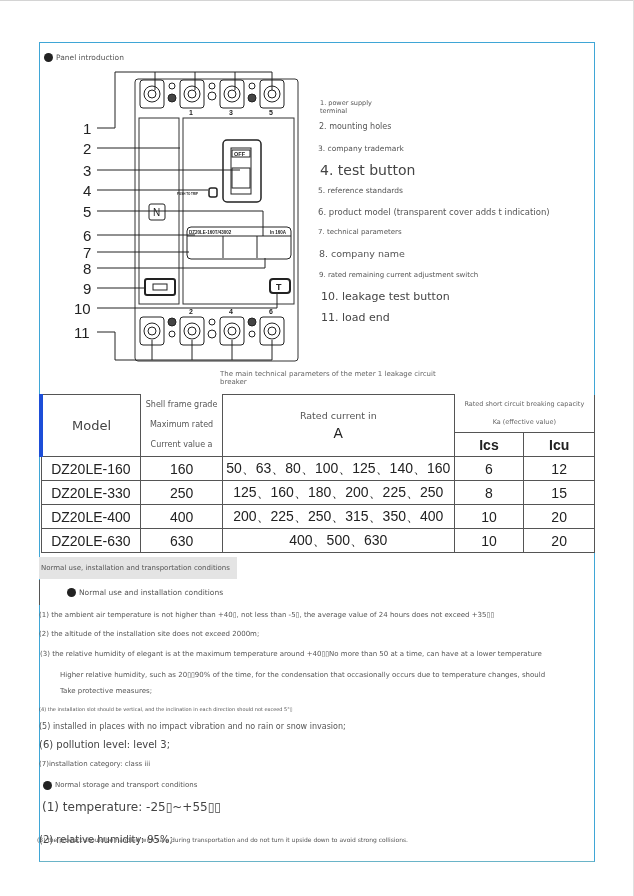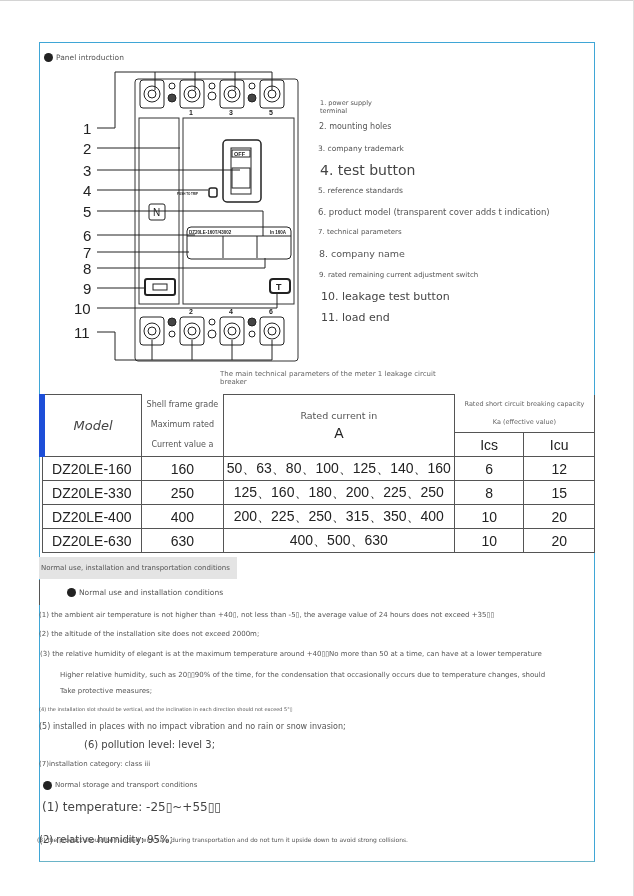--- a/index.html
+++ b/index.html
@@ -15,21 +15,21 @@
   .diagram { position: absolute; left: 65px; top: 70px; width: 255px; height: 300px; }
   .num { position: absolute; font-family: "Liberation Sans", sans-serif; font-size: 15px; color: #222; }
   .caption { font-size: 7px; color: #666; line-height: 8px; white-space: normal; width: 220px; }
   table.spec { position: absolute; left: 39px; top: 394px; width: 556px; border-collapse: collapse; font-family: "Liberation Sans", sans-serif; color: #222; }
   table.spec td { border: 1px solid #555; text-align: center; }
   .th-model { font-family: "DejaVu Sans", sans-serif; font-size: 13px; color: #444; }
   .th-small { font-family: "DejaVu Sans", sans-serif; font-size: 8px; color: #555; line-height: 20px; }
   .th-tiny { font-family: "DejaVu Sans", sans-serif; font-size: 6.5px; color: #666; line-height: 18px; }
   .th-mid { font-family: "DejaVu Sans", sans-serif; font-size: 9.5px; color: #555; }
   .th-A { font-size: 14px; color: #222; }
-  .th-ics { font-size: 14px; }
+  .th-ics { font-size: 14px; font-weight: bold; }
   .row td { font-size: 14px; height: 24px; }
   .grey-bar { position: absolute; left: 39px; top: 557px; width: 198px; height: 22px; background: #e4e4e4; font-size: 7px; color: #555; padding: 7px 0 0 2px; }
   .leftrule { position: absolute; width: 1px; background: #555; }
   .t8 { font-size: 7.5px; color: #555; padding-left: 23px; }
   .t7 { font-size: 7px; color: #555; }
   .t5 { font-size: 5px; color: #555; }
   .t10 { font-size: 10px; color: #444; }
   .t12 { font-size: 12px; color: #444; }
 </style>
 </head>
@@ -181,21 +181,21 @@
 <table class="spec">
   <colgroup>
     <col style="width:100px">
       <col style="width:82px">
       <col style="width:233px">
       <col style="width:70px">
       <col style="width:71px">
   </colgroup>
   <tbody>
       <tr style="height:38px;">
-    <td rowspan="2" class="th-model" style="border-left:6px solid #1d4ed8;font-style:italic;">Model</td>
+    <td rowspan="2" class="th-model" style="border-left:4px solid #1d4ed8;">Model</td>
     <td rowspan="2" class="th-small" style="border-top:none;">
       <div>Shell frame grade</div>
       <div>Maximum rated</div>
       <div>Current value a</div>
     </td>
     <td rowspan="2">
       <div class="th-mid">Rated current in</div>
       <div class="th-A" style="margin-top:4px;">A</div>
     </td>
     <td colspan="2" class="th-tiny" style="border-top:none;">
@@ -246,21 +246,21 @@
 </div>
 
 <div class="abs t7" style="left:39px; top:611px;">(1) the ambient air temperature is not higher than +40▯, not less than -5▯, the average value of 24 hours does not exceed +35▯▯</div>
 <div class="abs t7" style="left:39px; top:630px;">(2) the altitude of the installation site does not exceed 2000m;</div>
 <div class="abs t7" style="left:40px; top:650px;">(3) the relative humidity of elegant is at the maximum temperature around +40▯▯No more than 50 at a time, can have at a lower temperature</div>
 <div class="leftrule" style="left:39px; top:662px; height:40px; background:#3fa6d6;"></div>
 <div class="abs t7" style="left:60px; top:671px;">Higher relative humidity, such as 20▯▯90% of the time, for the condensation that occasionally occurs due to temperature changes, should</div>
 <div class="abs t7" style="left:60px; top:687px;">Take protective measures;</div>
 <div class="abs t5" style="left:39px; top:706px;">(4) the installation slot should be vertical, and the inclination in each direction should not exceed 5°▯</div>
 <div class="abs" style="left:39px; top:722px; font-size:8px; color:#555;">(5) installed in places with no impact vibration and no rain or snow invasion;</div>
-<div class="abs t10" style="left:39px; top:739px;padding-left:45px;">(6) pollution level: level 3;</div>
+<div class="abs t10" style="left:39px; top:739px;">(6) pollution level: level 3;</div>
 <div class="abs t7" style="left:39px; top:760px;">(7)installation category: class iii</div>
 
 <div class="leftrule" style="left:39px; top:775px; height:63px; background:#3fa6d6;"></div>
 <div class="abs t7" style="left:43px; top:781px;">
   <span class="dot"></span><span>Normal storage and transport conditions</span>
 </div>
 <div class="abs t12" style="left:42px; top:800px;">(1) temperature: -25▯~+55▯▯</div>
 <div class="abs t10" style="left:39px; top:821px;margin-top:13px;">(2) relative humidity: 95%;</div>
 <div class="abs" style="left:37px; top:836px; font-size:6px; color:#555; line-height:7px; white-space:normal; width:390px;">(3) the product should be handled with care during transportation and do not turn it upside down to avoid strong collisions.</div>
 

